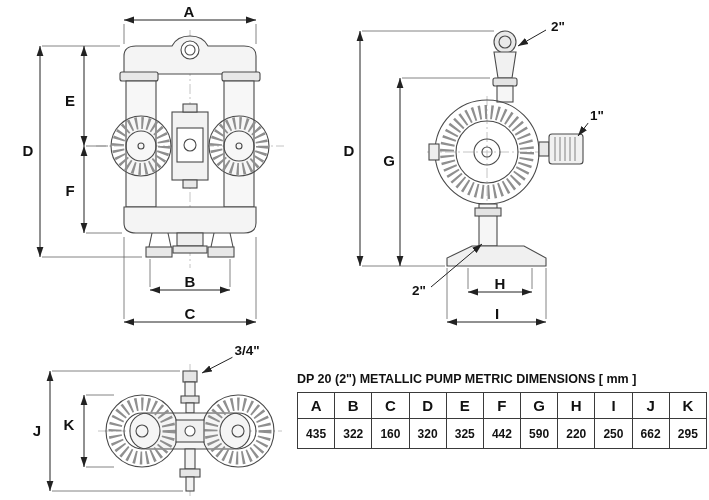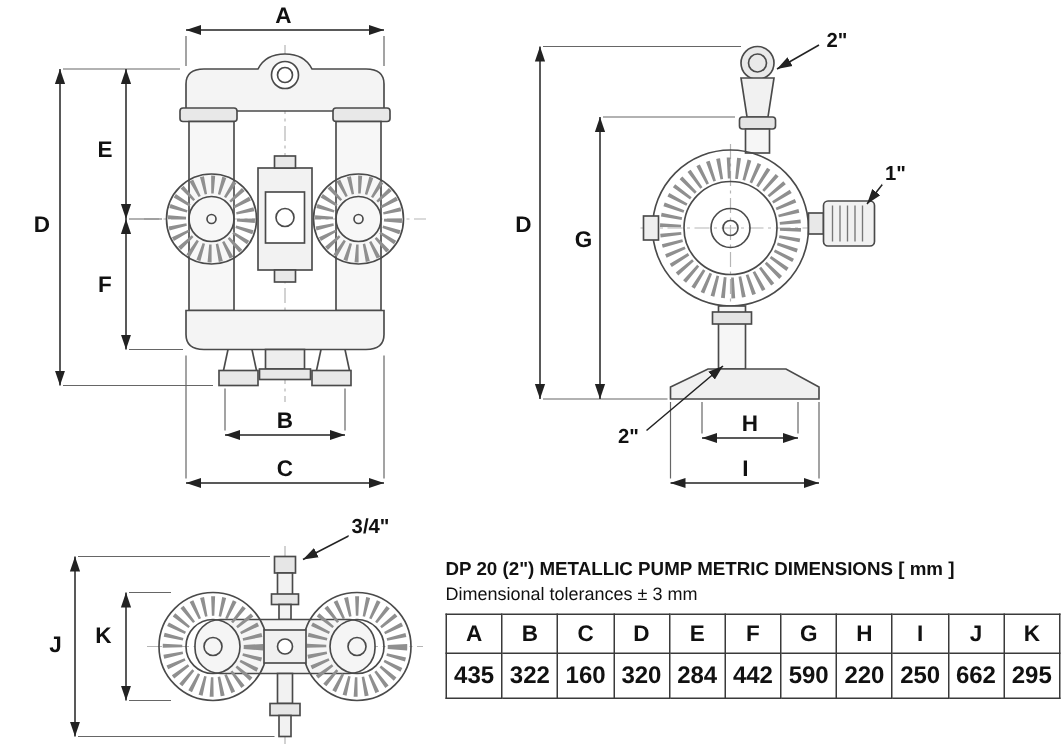--- a/index.html
+++ b/index.html
@@ -16,21 +16,21 @@
   .dim-label{position:absolute;transform:translate(-50%,-50%);font-weight:bold;font-size:15px;
              line-height:1;background:#fff;padding:0 2px;white-space:nowrap;}
   .callout-label{position:absolute;transform:translate(-50%,-50%);font-weight:bold;font-size:13.5px;
              line-height:1;background:#fff;padding:0 2px;white-space:nowrap;}
   .spec{position:absolute;left:297px;top:372px;width:410px;}
   .spec-title{font-size:12.5px;font-weight:bold;}
   .spec-sub{font-size:12px;margin-top:3px;}
   table.spec-table{border-collapse:collapse;margin-top:6px;table-layout:fixed;}
   .spec-table td{border:1.6px solid #3a3a3a;text-align:center;font-weight:bold;width:35px;}
   .spec-table .hrow td{height:23px;font-size:15px;}
-  .spec-table .vrow td{height:27px;font-size:16px;}
+  .spec-table .vrow td{height:27px;font-size:12px;}
 </style>
 </head>
 <body>
 
 <div class="stage">
 
 <svg width="709" height="500" viewBox="0 0 709 500">
   <defs>
     <marker id="ae" markerWidth="11" markerHeight="8" refX="10" refY="4" orient="auto" markerUnits="userSpaceOnUse">
       <path d="M0,0.6 L10,4 L0,7.4 Z" fill="#222"></path>
@@ -231,42 +231,41 @@
 <span class="dim-label" style="left:37px;top:430px;">J</span>
 <span class="dim-label" style="left:69px;top:424px;">K</span>
 
 <span class="callout-label" style="left:558px;top:27px;">2"</span>
 <span class="callout-label" style="left:597px;top:116px;">1"</span>
 <span class="callout-label" style="left:419px;top:291px;">2"</span>
 <span class="callout-label" style="left:247px;top:351px;">3/4"</span>
 
 <div class="spec">
   <div class="spec-title">DP 20 (2") METALLIC PUMP METRIC DIMENSIONS [ mm ]</div>
-  <div class="spec-sub">Dimensional tolerances ± 3 mm</div>
   <table class="spec-table">
     <tbody>
           <tr class="hrow">
       <td>A</td>
       <td>B</td>
       <td>C</td>
       <td>D</td>
       <td>E</td>
       <td>F</td>
       <td>G</td>
       <td>H</td>
       <td>I</td>
       <td>J</td>
       <td>K</td>
     </tr>
     <tr class="vrow">
       <td>435</td>
       <td>322</td>
       <td>160</td>
       <td>320</td>
-      <td>284</td>
+      <td>325</td>
       <td>442</td>
       <td>590</td>
       <td>220</td>
       <td>250</td>
       <td>662</td>
       <td>295</td>
     </tr>
   </tbody>
       </table>
 </div>

